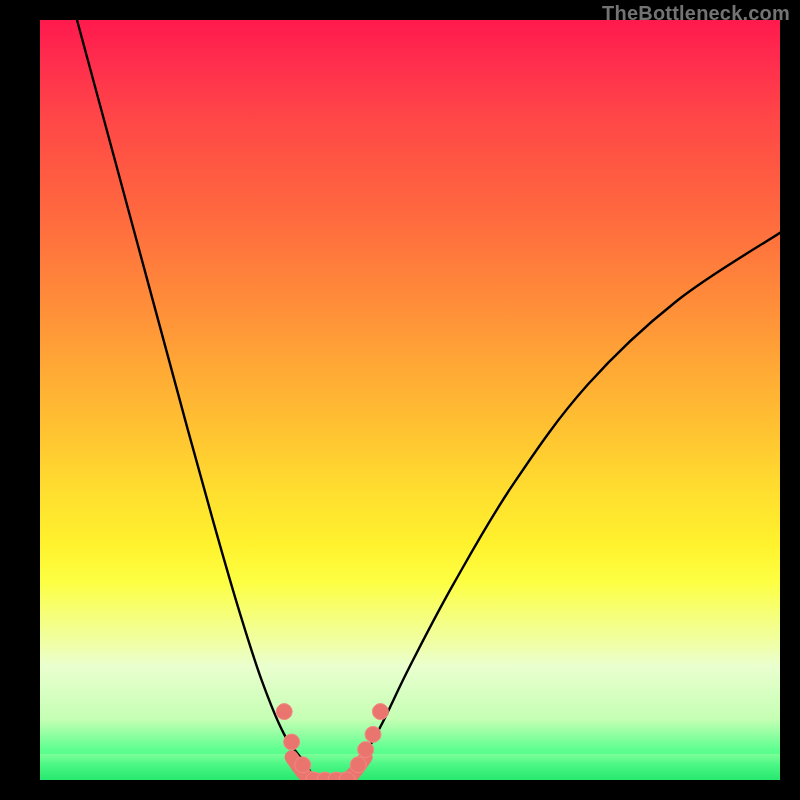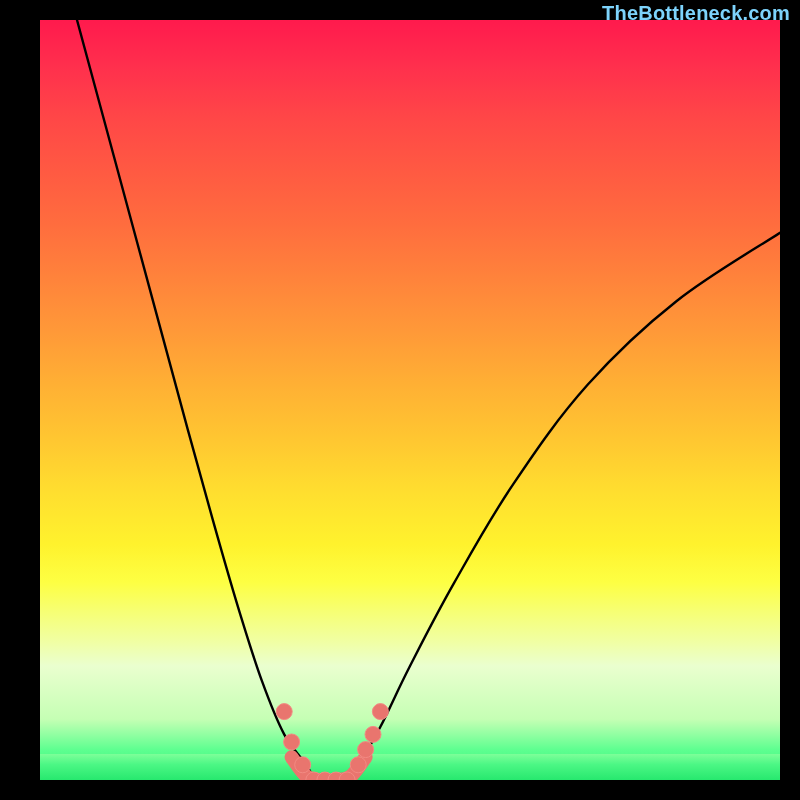--- a/index.html
+++ b/index.html
@@ -89,21 +89,21 @@
     stroke-linecap: round;
     stroke-linejoin: round;
   }
   .watermark {
     position: absolute;
     top: 2px;
     right: 10px;
     font-family: Arial, Helvetica, sans-serif;
     font-size: 20px;
     font-weight: 600;
-    color: #7dd3fc;
+    color: #737373;
     letter-spacing: 0.2px;
     user-select: none;
   }
 </style>
 </head>
 <body>
 
 <div class="frame">
   <div class="plot">
     <div class="gradient"></div>

